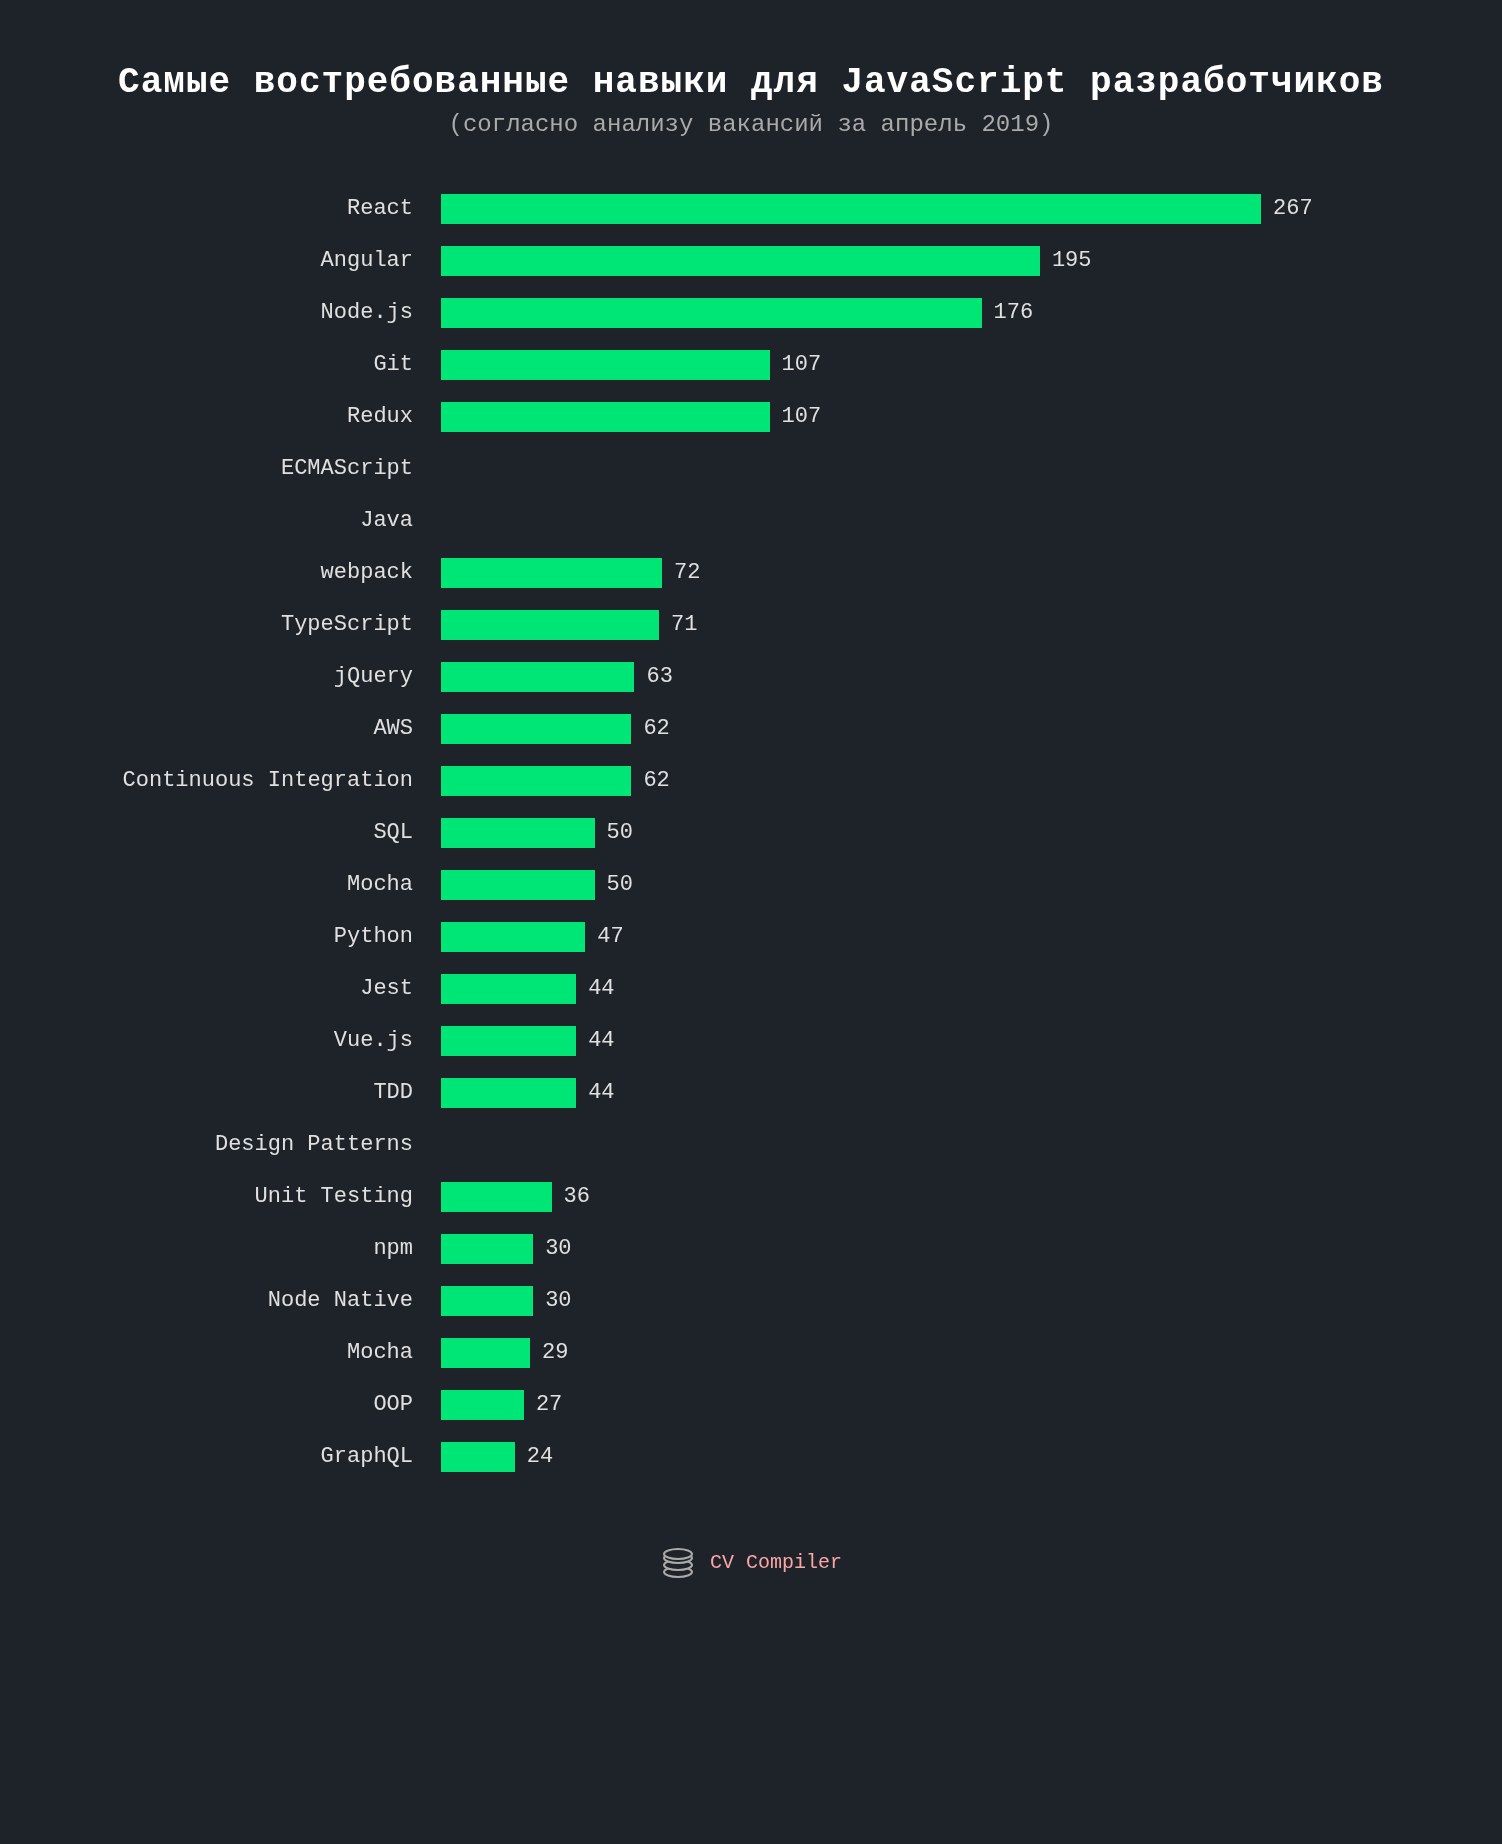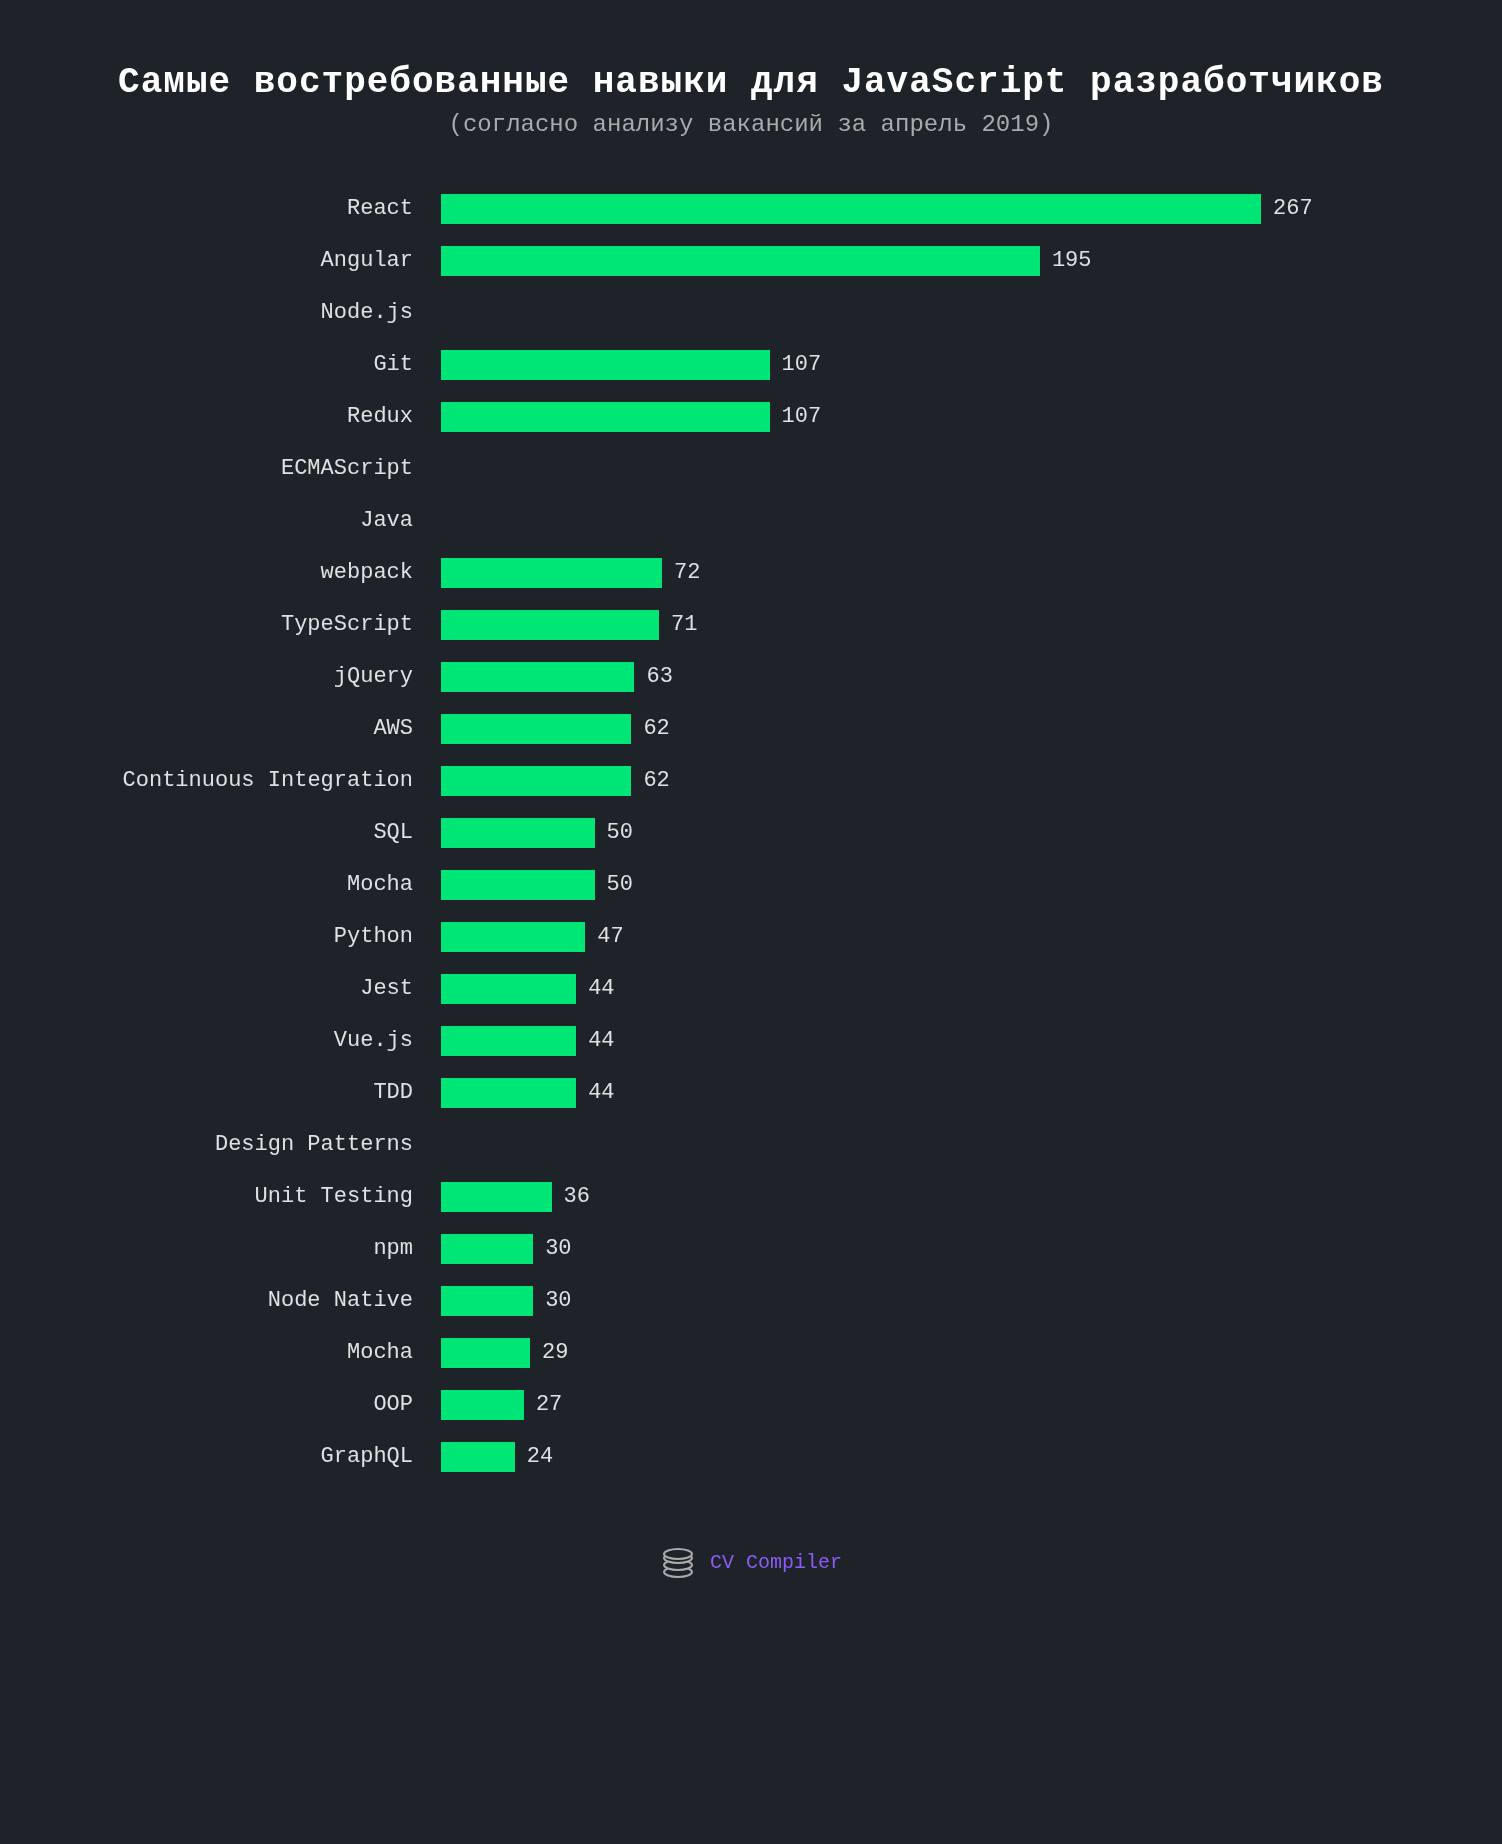--- a/index.html
+++ b/index.html
@@ -80,21 +80,21 @@
       font-size: 22px;
       color: #e0e0e0;
       font-family: 'Courier New', Courier, monospace;
     }
 
     .footer {
       margin-top: 60px;
       display: flex;
       align-items: center;
       gap: 14px;
-      color: #8b5cf6;
+      color: #fca5a5;
       font-size: 20px;
       font-family: 'Courier New', Courier, monospace;
     }
 
     .logo-icon {
       display: flex;
       flex-direction: column;
       gap: 3px;
       align-items: center;
     }
@@ -116,20 +116,24 @@
       </div>
       <div class="bar-row">
         <div class="label">Angular</div>
         <div class="bar-wrap">
           <div class="bar" style="width: 598.876px; background-color: rgb(0, 230, 118);"></div>
           <span class="value">195</span>
         </div>
       </div>
       <div class="bar-row">
         <div class="label">Node.js</div>
+        <div class="bar-wrap">
+          <div class="bar" style="width: 540.524px; background-color: rgb(0, 230, 118);"></div>
+          <span class="value">176</span>
+        </div>
       </div>
       <div class="bar-row">
         <div class="label">Git</div>
         <div class="bar-wrap">
           <div class="bar" style="width: 328.614px; background-color: rgb(0, 230, 118);"></div>
           <span class="value">107</span>
         </div>
       </div>
       <div class="bar-row">
         <div class="label">Redux</div>

